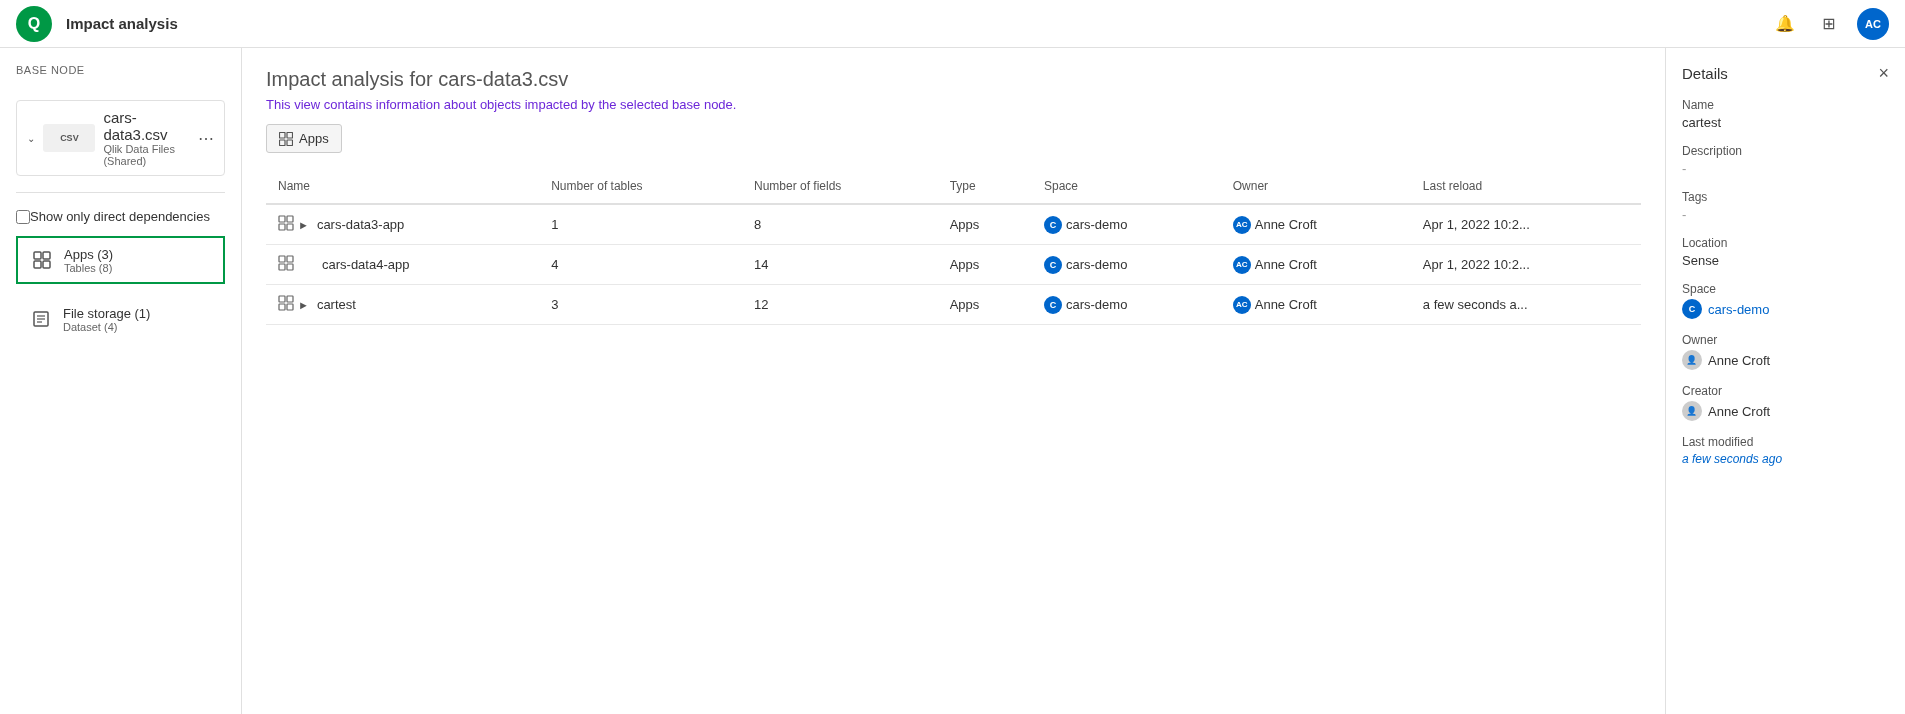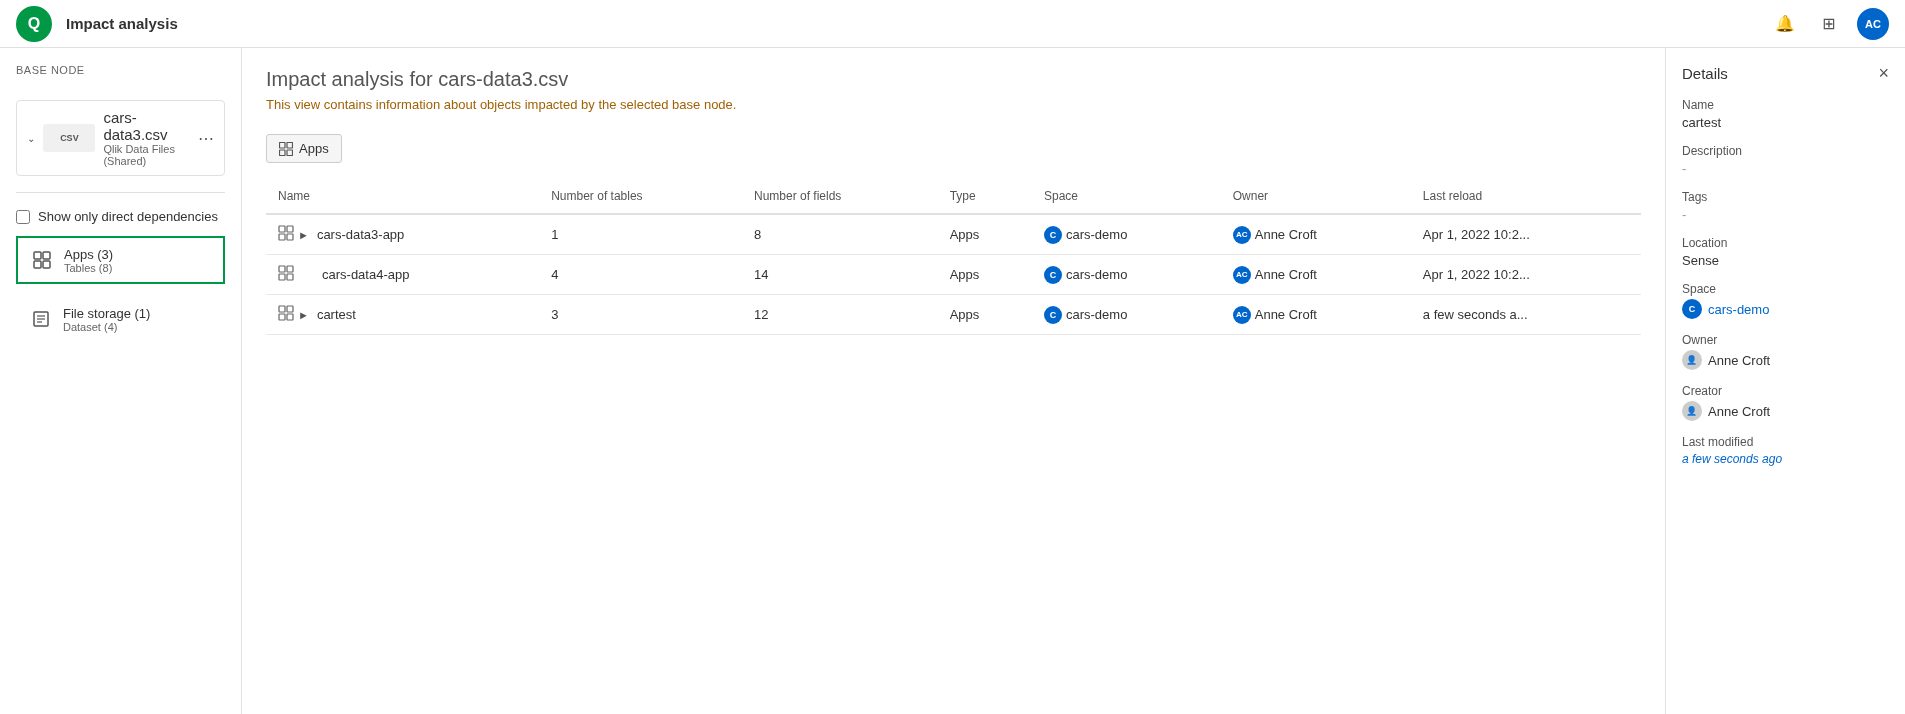--- a/index.html
+++ b/index.html
@@ -42,40 +42,40 @@
       width: 52px; height: 28px; background: #f0f0f0; border-radius: 3px;
       display: flex; align-items: center; justify-content: center; font-size: 9px; font-weight: bold; color: #555;
       flex-shrink: 0;
     }
     .base-node-info { flex: 1; }
     .base-node-name { font-size: 15px; font-weight: 500; color: #333; }
     .base-node-sub { font-size: 11px; color: #666; }
     .more-btn { background: none; border: none; cursor: pointer; color: #555; font-size: 16px; }
     .divider { height: 1px; background: #e0e0e0; margin: 4px 0; }
 
-    .checkbox-row { display: flex; align-items: center; gap: 8px; font-size: 13px; color: #333; }
+    .checkbox-row { display: flex; align-items: center; font-size: 13px; color: #333; }
     .checkbox-row input[type=checkbox] { width: 14px; height: 14px; }
 
     .nav-item {
       display: flex; align-items: center; gap: 8px; padding: 8px 10px;
       border-radius: 0; cursor: pointer; border: 1px solid transparent;
     }
     .nav-item.active { border: 2px solid #009845; background: #fff; }
     .nav-item-icon {
       width: 28px; height: 28px; display: flex; align-items: center; justify-content: center;
       color: #555; font-size: 14px; flex-shrink: 0;
     }
     .nav-item-text { flex: 1; }
     .nav-item-title { font-size: 13px; font-weight: 500; color: #333; }
     .nav-item-sub { font-size: 11px; color: #666; }
 
     
     .main-content { flex: 1; overflow-y: auto; padding: 20px 24px; }
     .page-title { font-size: 20px; font-weight: 300; color: #555; margin-bottom: 6px; }
-    .page-subtitle { font-size: 13px; color: #a16207; margin-bottom: 22px; }
+    .page-subtitle { font-size: 13px; color: #6d28d9; margin-bottom: 12px; }
 
     .apps-tab-btn {
       display: flex; align-items: center; gap: 6px; padding: 6px 12px;
       border: 1px solid #ccc; border-radius: 3px; background: #f5f5f5;
       cursor: pointer; font-size: 13px; color: #333; margin-bottom: 16px;
     }
 
     
     .data-table { width: 100%; border-collapse: collapse; }
     .data-table th {

